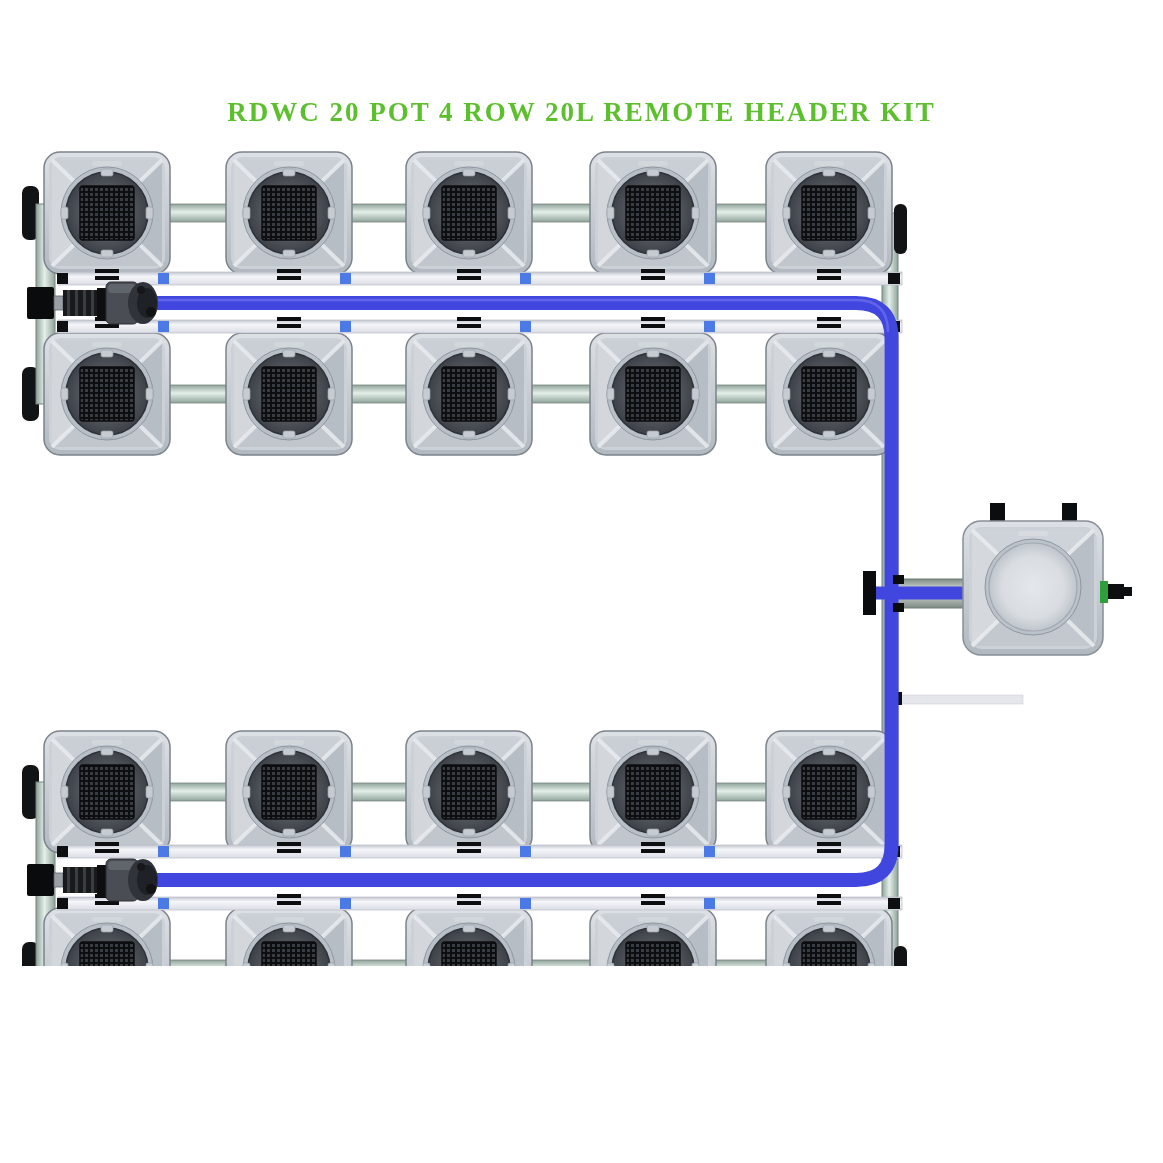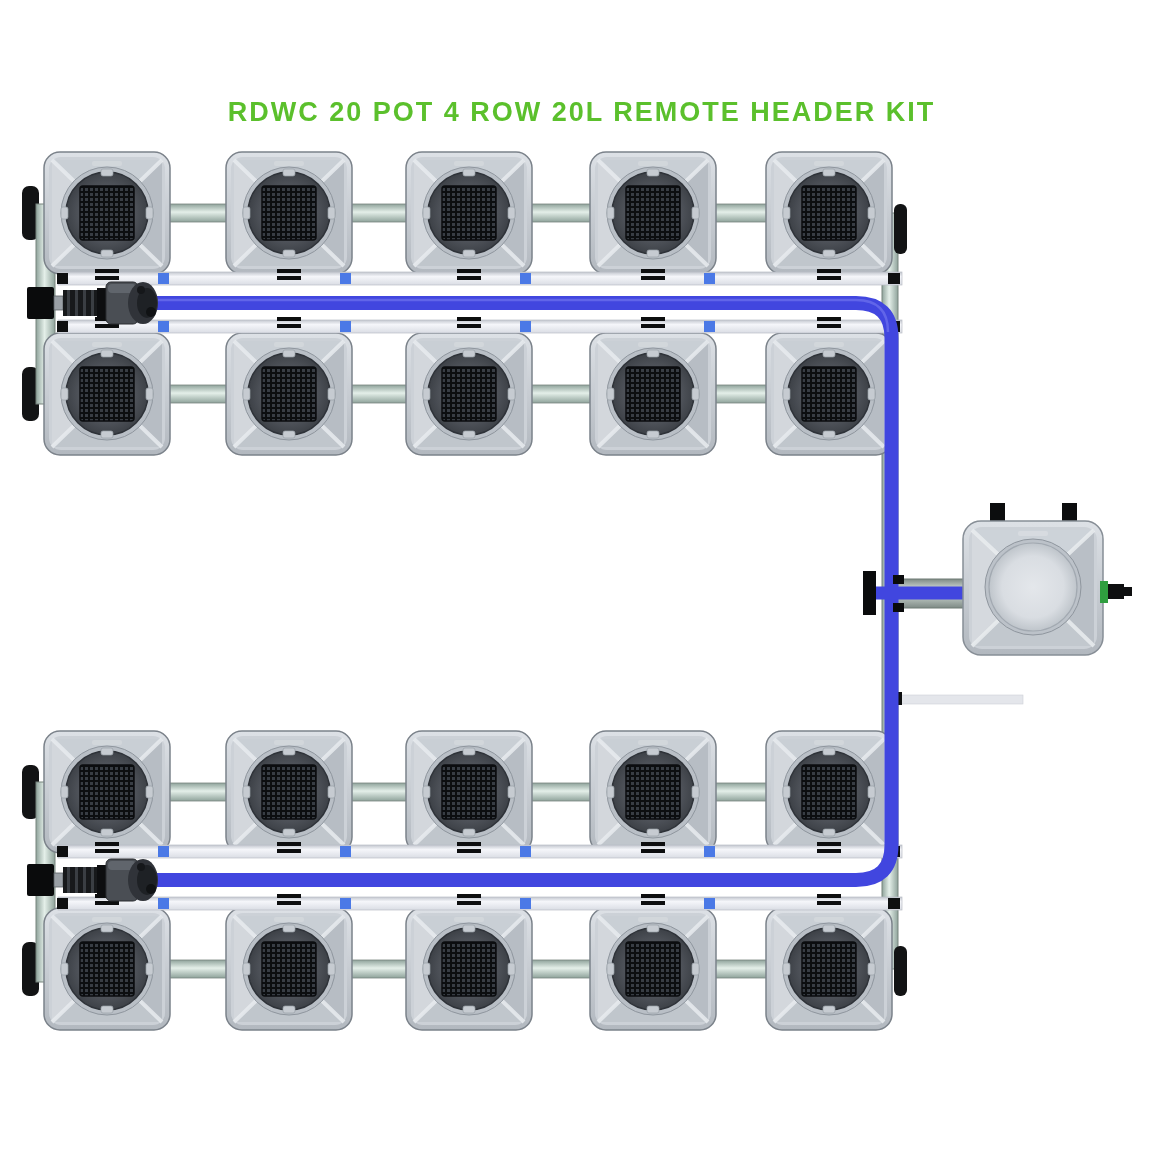--- a/index.html
+++ b/index.html
@@ -1,17 +1,17 @@
 <!DOCTYPE html>
 <html><head>
 <meta charset="utf-8">
 <style>
   html,body{margin:0;padding:0;background:#ffffff;}
-  #canvas{position:relative;width:1163px;height:1163px;background:#ffffff;overflow:hidden;
-          font-family:Liberation Sans, sans-serif;}
+  #canvas{position:relative;width:1163px;height:966px;background:#ffffff;overflow:hidden;
+          font-family:Liberation Serif, serif;}
   #title{position:absolute;left:0;right:0;top:97px;text-align:center;
          font-size:27px;font-weight:700;letter-spacing:2px;color:#5bc02c;}
   #scene{position:absolute;left:0;top:0;}
 </style>
 </head>
 <body>
 
 <div id="canvas">
   <div id="title">RDWC 20 POT 4 ROW 20L REMOTE HEADER KIT</div>
   <svg id="scene" width="1163" height="1163" viewBox="0 0 1163 1163">

